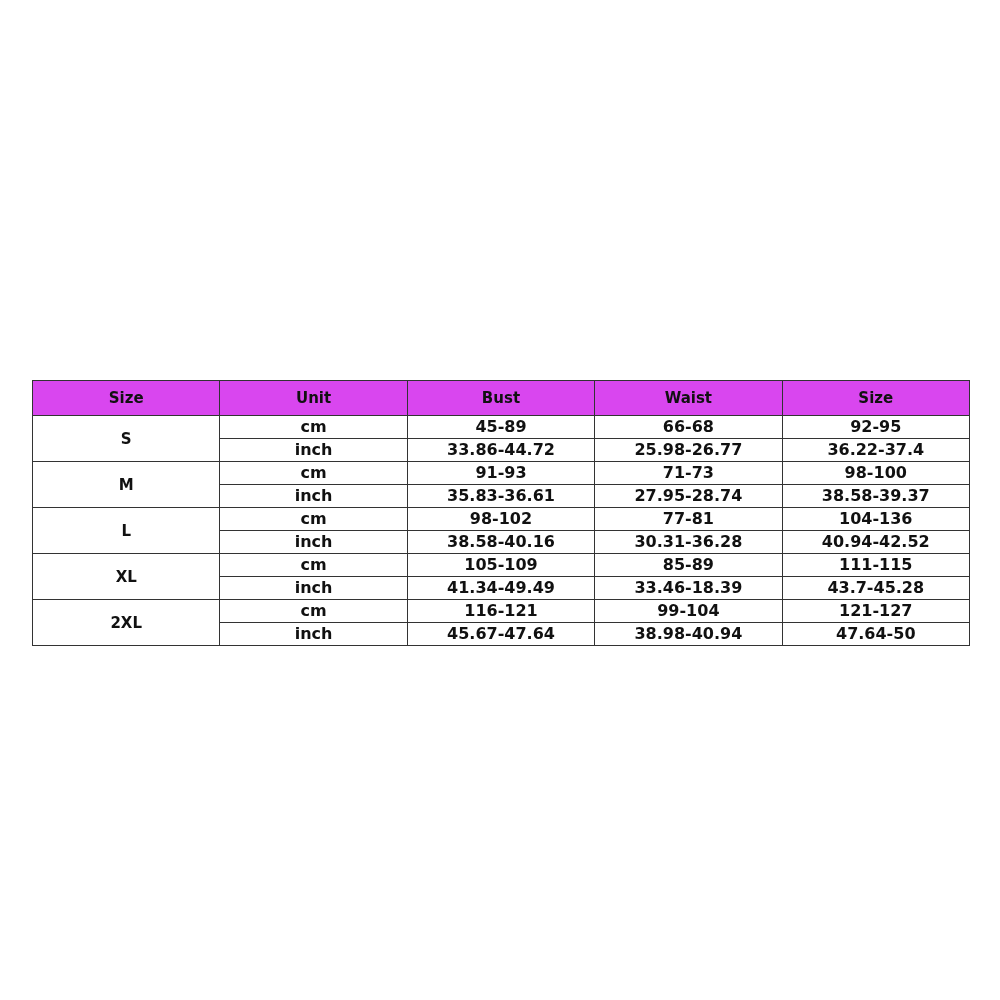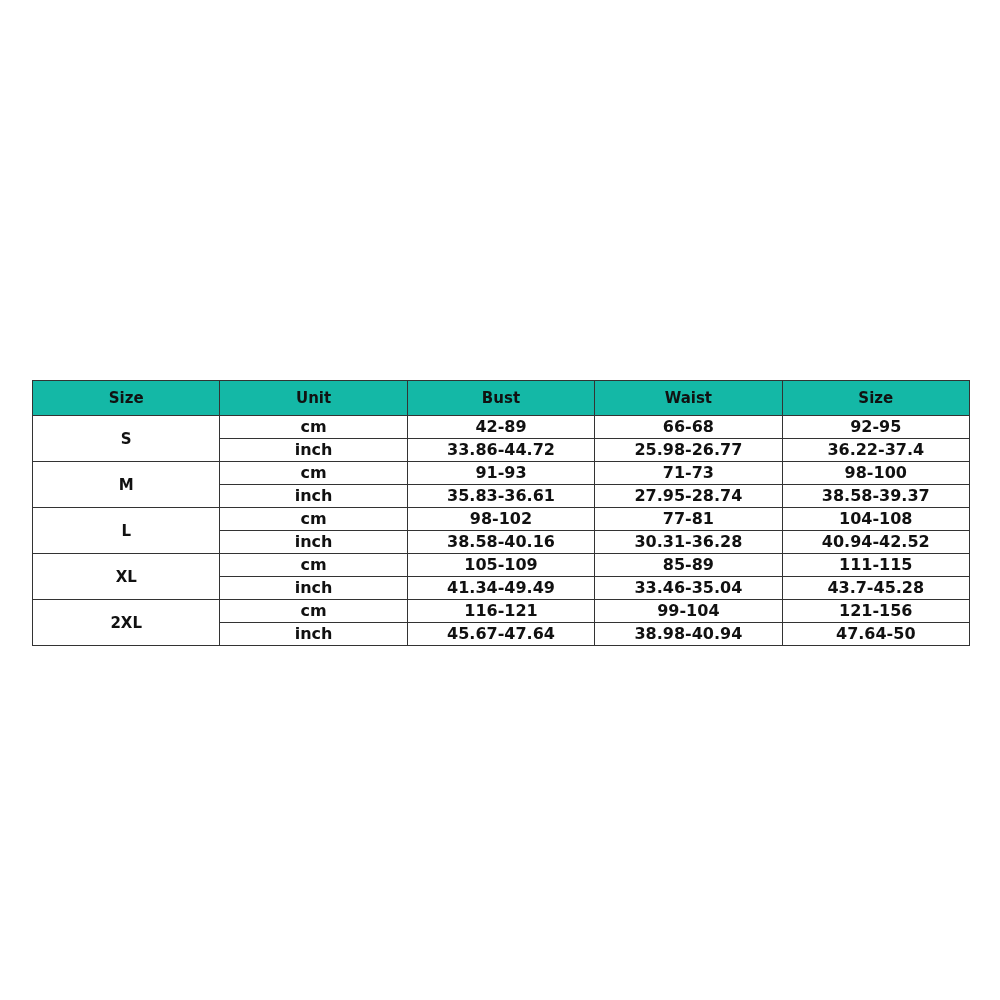--- a/index.html
+++ b/index.html
@@ -25,21 +25,21 @@
     .size-chart th, .size-chart td {
       border: 1.5px solid #333333;
       text-align: center;
       vertical-align: middle;
       font-weight: bold;
       color: #111111;
       padding: 0;
       font-size: 16px;
     }
     .size-chart th {
-      background: #14b8a6;
+      background: #d946ef;
       height: 34px;
       font-size: 15px;
     }
     .size-chart td {
       height: 22px;
       line-height: 22px;
     }
     .size-chart td.size-cell {
       font-size: 15px;
     }
@@ -63,21 +63,21 @@
       <th>Bust</th>
       <th>Waist</th>
       <th>Size</th>
     </tr>
   </thead>
   <tbody>
 
     <tr>
       <td rowspan="2" class="size-cell">S</td>
       <td>cm</td>
-      <td>42-89</td>
+      <td>45-89</td>
       <td>66-68</td>
       <td>92-95</td>
     </tr>
     <tr>
       <td>inch</td>
       <td>33.86-44.72</td>
       <td>25.98-26.77</td>
       <td>36.22-37.4</td>
     </tr>
 
@@ -93,49 +93,49 @@
       <td>35.83-36.61</td>
       <td>27.95-28.74</td>
       <td>38.58-39.37</td>
     </tr>
 
     <tr>
       <td rowspan="2" class="size-cell">L</td>
       <td>cm</td>
       <td>98-102</td>
       <td>77-81</td>
-      <td>104-108</td>
+      <td>104-136</td>
     </tr>
     <tr>
       <td>inch</td>
       <td>38.58-40.16</td>
       <td>30.31-36.28</td>
       <td>40.94-42.52</td>
     </tr>
 
     <tr>
       <td rowspan="2" class="size-cell">XL</td>
       <td>cm</td>
       <td>105-109</td>
       <td>85-89</td>
       <td>111-115</td>
     </tr>
     <tr>
       <td>inch</td>
       <td>41.34-49.49</td>
-      <td>33.46-35.04</td>
+      <td>33.46-18.39</td>
       <td>43.7-45.28</td>
     </tr>
 
     <tr>
       <td rowspan="2" class="size-cell">2XL</td>
       <td>cm</td>
       <td>116-121</td>
       <td>99-104</td>
-      <td>121-156</td>
+      <td>121-127</td>
     </tr>
     <tr>
       <td>inch</td>
       <td>45.67-47.64</td>
       <td>38.98-40.94</td>
       <td>47.64-50</td>
     </tr>
   </tbody>
 </table>
 

